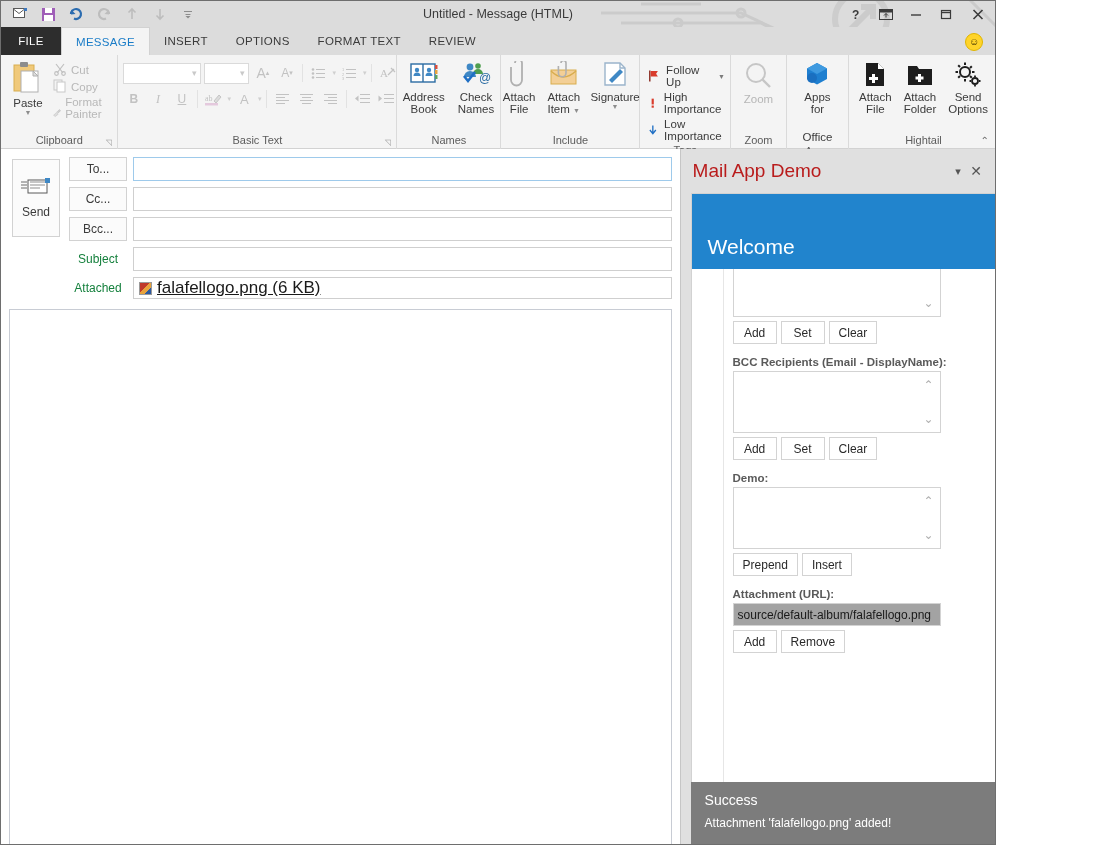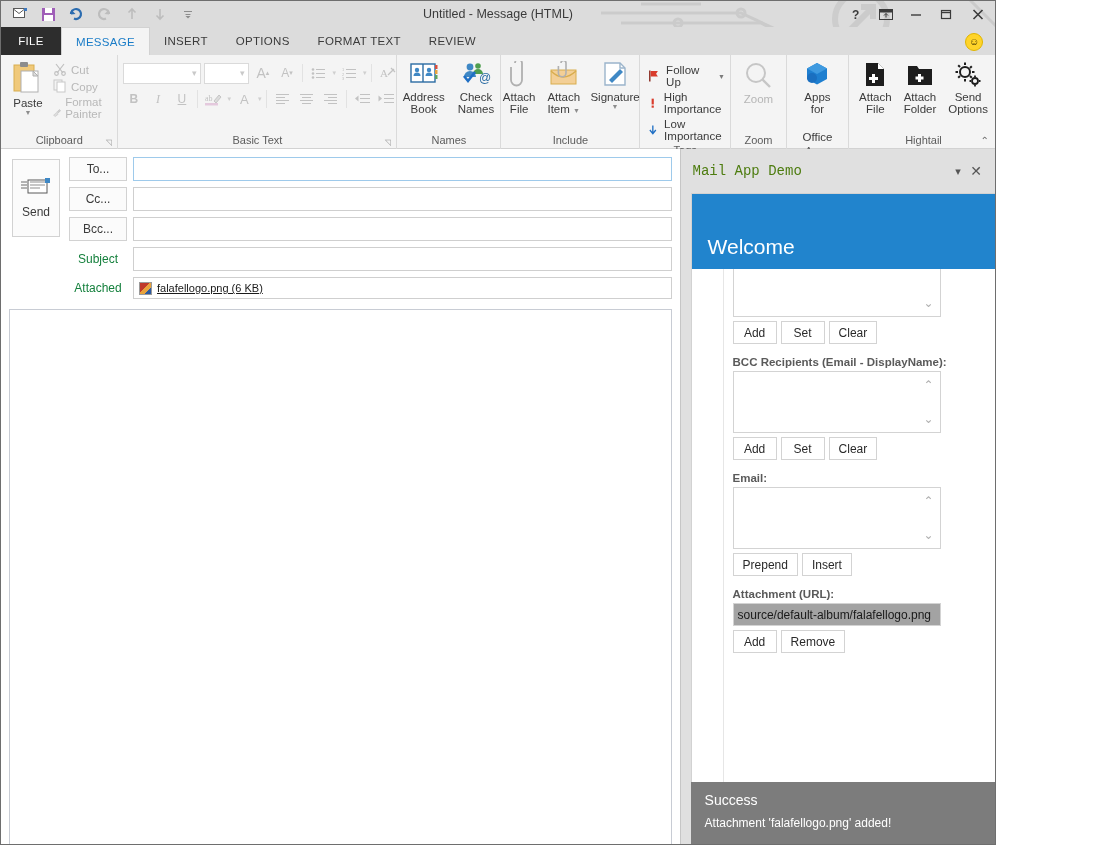--- a/index.html
+++ b/index.html
@@ -186,21 +186,21 @@
     border: 1px solid #cfcfcf; background: #fff;
     font-size: 12px; padding: 0 5px;
     display: flex; align-items: center;
   }
   .finput.focus { border-color: #9ecaeb; }
   .attachrow { display: flex; align-items: center; height: 22px; }
   .attbox {
     flex: 1; height: 22px; margin-left: 6px;
     border: 1px solid #cfcfcf; background: #fff;
     display: flex; align-items: center; gap: 5px; padding: 0 5px;
-    font-size: 11px;
+    font-size: 17px;
   }
   .att-thumb {
     width: 13px; height: 13px; flex: none;
     background:
       linear-gradient(135deg,#c0392b 0 45%, #e8a33d 45% 70%, #2c5aa0 70% 100%);
     border: 1px solid #9a9a9a;
   }
   .att-name { text-decoration: underline; color: #1a1a1a; }
   .bodyarea {
     margin: 6px 8px 8px 8px;
@@ -212,21 +212,21 @@
   
   .taskpane {
     width: 348px; height: 717px;
     background: #e0e0e0;
     position: relative;
   }
   .tp-head {
     height: 44px; display: flex; align-items: center;
     padding: 0 10px 0 12px;
   }
-  .tp-title { flex: 1; font-size: 14px; color: #4d7c0f; font-weight: 400; font-family: Liberation Mono, monospace; }
+  .tp-title { flex: 1; font-size: 19px; color: #b91c1c; font-weight: 400; }
   .tp-ic { width: 18px; height: 18px; display: flex; align-items: center; justify-content: center; color: #555; font-size: 11px; }
   .tp-ic.x { font-size: 14px; }
 
   .tp-frame {
     position: absolute; left: 10px; top: 44px;
     width: 327px; height: 616px;
     background: #ffffff;
     border: 1px solid #d2d2d2;
     overflow: hidden;
     display: flex; flex-direction: column;
@@ -799,21 +799,21 @@
                 <span class="sbdn">⌄</span>
               </div>
               <div class="btnrow">
                 <div class="mbtn">Add</div>
                 <div class="mbtn">Set</div>
                 <div class="mbtn">Clear</div>
               </div>
             </div>
 
             <div class="blk">
-              <div class="fldlabel">Email:</div>
+              <div class="fldlabel">Demo:</div>
               <div class="ta">
                 <span class="sbup">⌃</span>
                 <span class="sbdn">⌄</span>
               </div>
               <div class="btnrow">
                 <div class="mbtn">Prepend</div>
                 <div class="mbtn">Insert</div>
               </div>
             </div>
 

